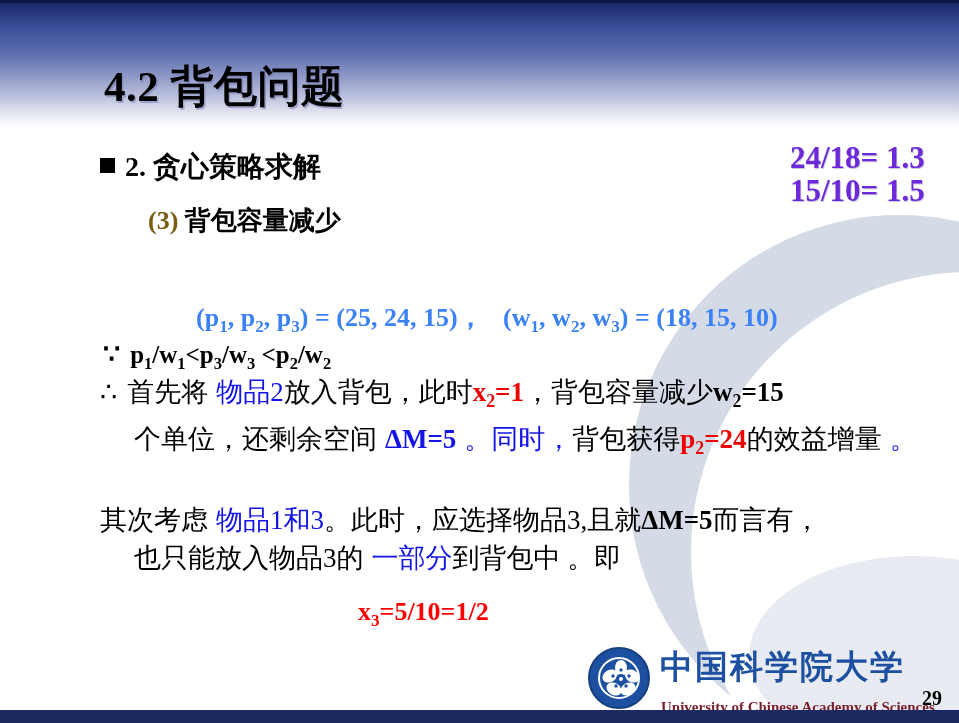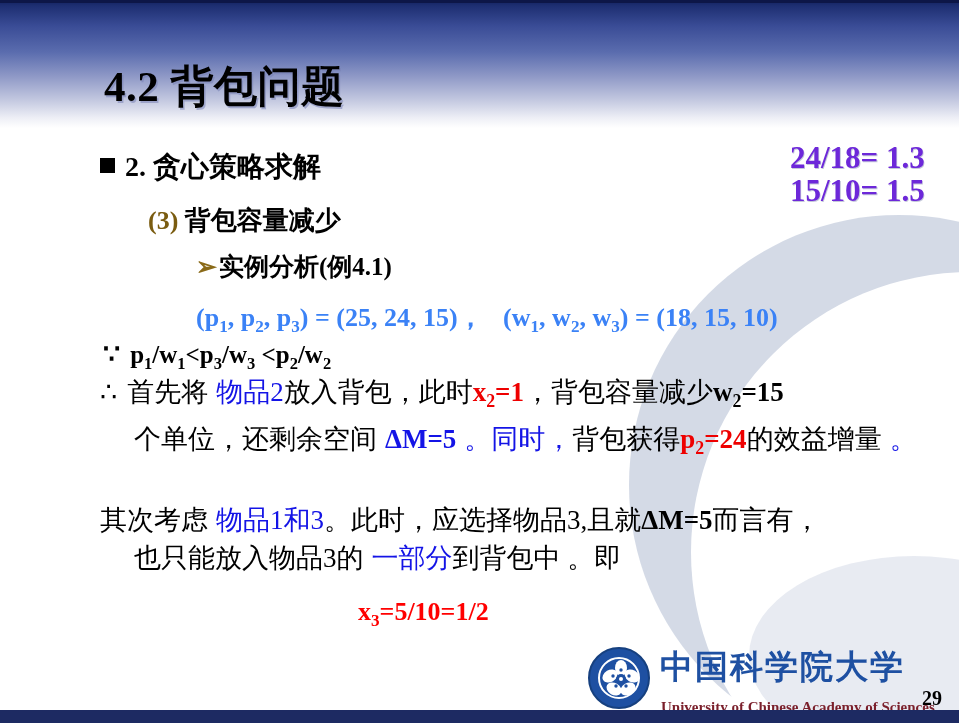--- a/index.html
+++ b/index.html
@@ -239,23 +239,20 @@
 
     <div class="lvl1">
       <span class="sq-bullet"></span><span>2. 贪心策略求解</span>
     </div>
 
     <div class="lvl2">
       <span class="gold">(3)</span>
       <span>背包容量减少</span>
     </div>
 
-    <div class="lvl3">
-      <span class="arrow-bullet">➢</span><span>实例分析(例4.1)</span>
-    </div>
 
     <div class="formula-red">
       (p<sub>1</sub>, p<sub>2</sub>, p<sub>3</sub>) = (25, 24, 15)，&nbsp;&nbsp; (w<sub>1</sub>, w<sub>2</sub>, w<sub>3</sub>) = (18, 15, 10)
     </div>
 
     <div class="because-line">
       <span class="sym">∵</span>p<sub>1</sub>/w<sub>1</sub>&lt;p<sub>3</sub>/w<sub>3</sub> &lt;p<sub>2</sub>/w<sub>2</sub>
     </div>
 
     <div class="para para1">

